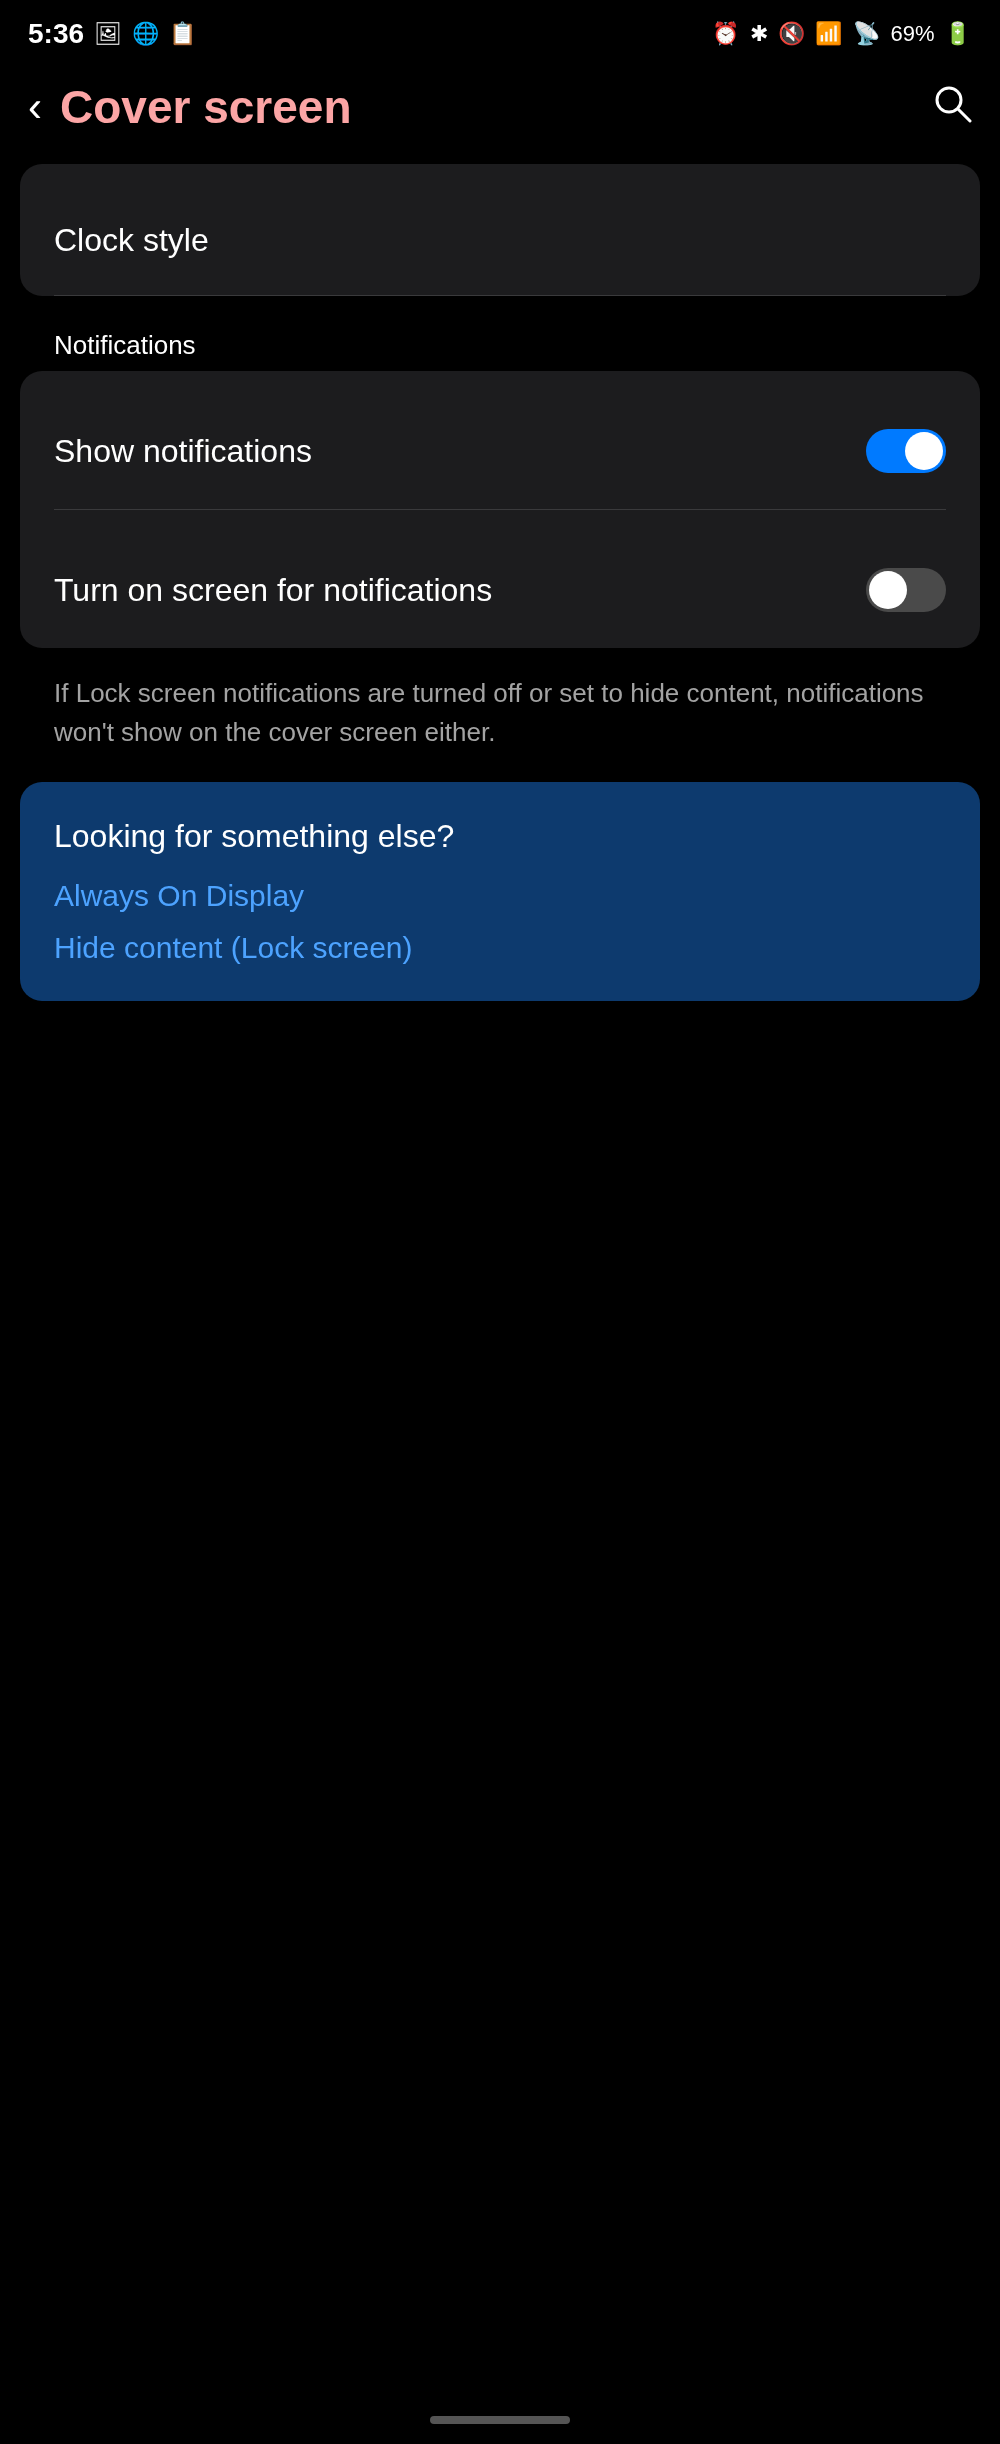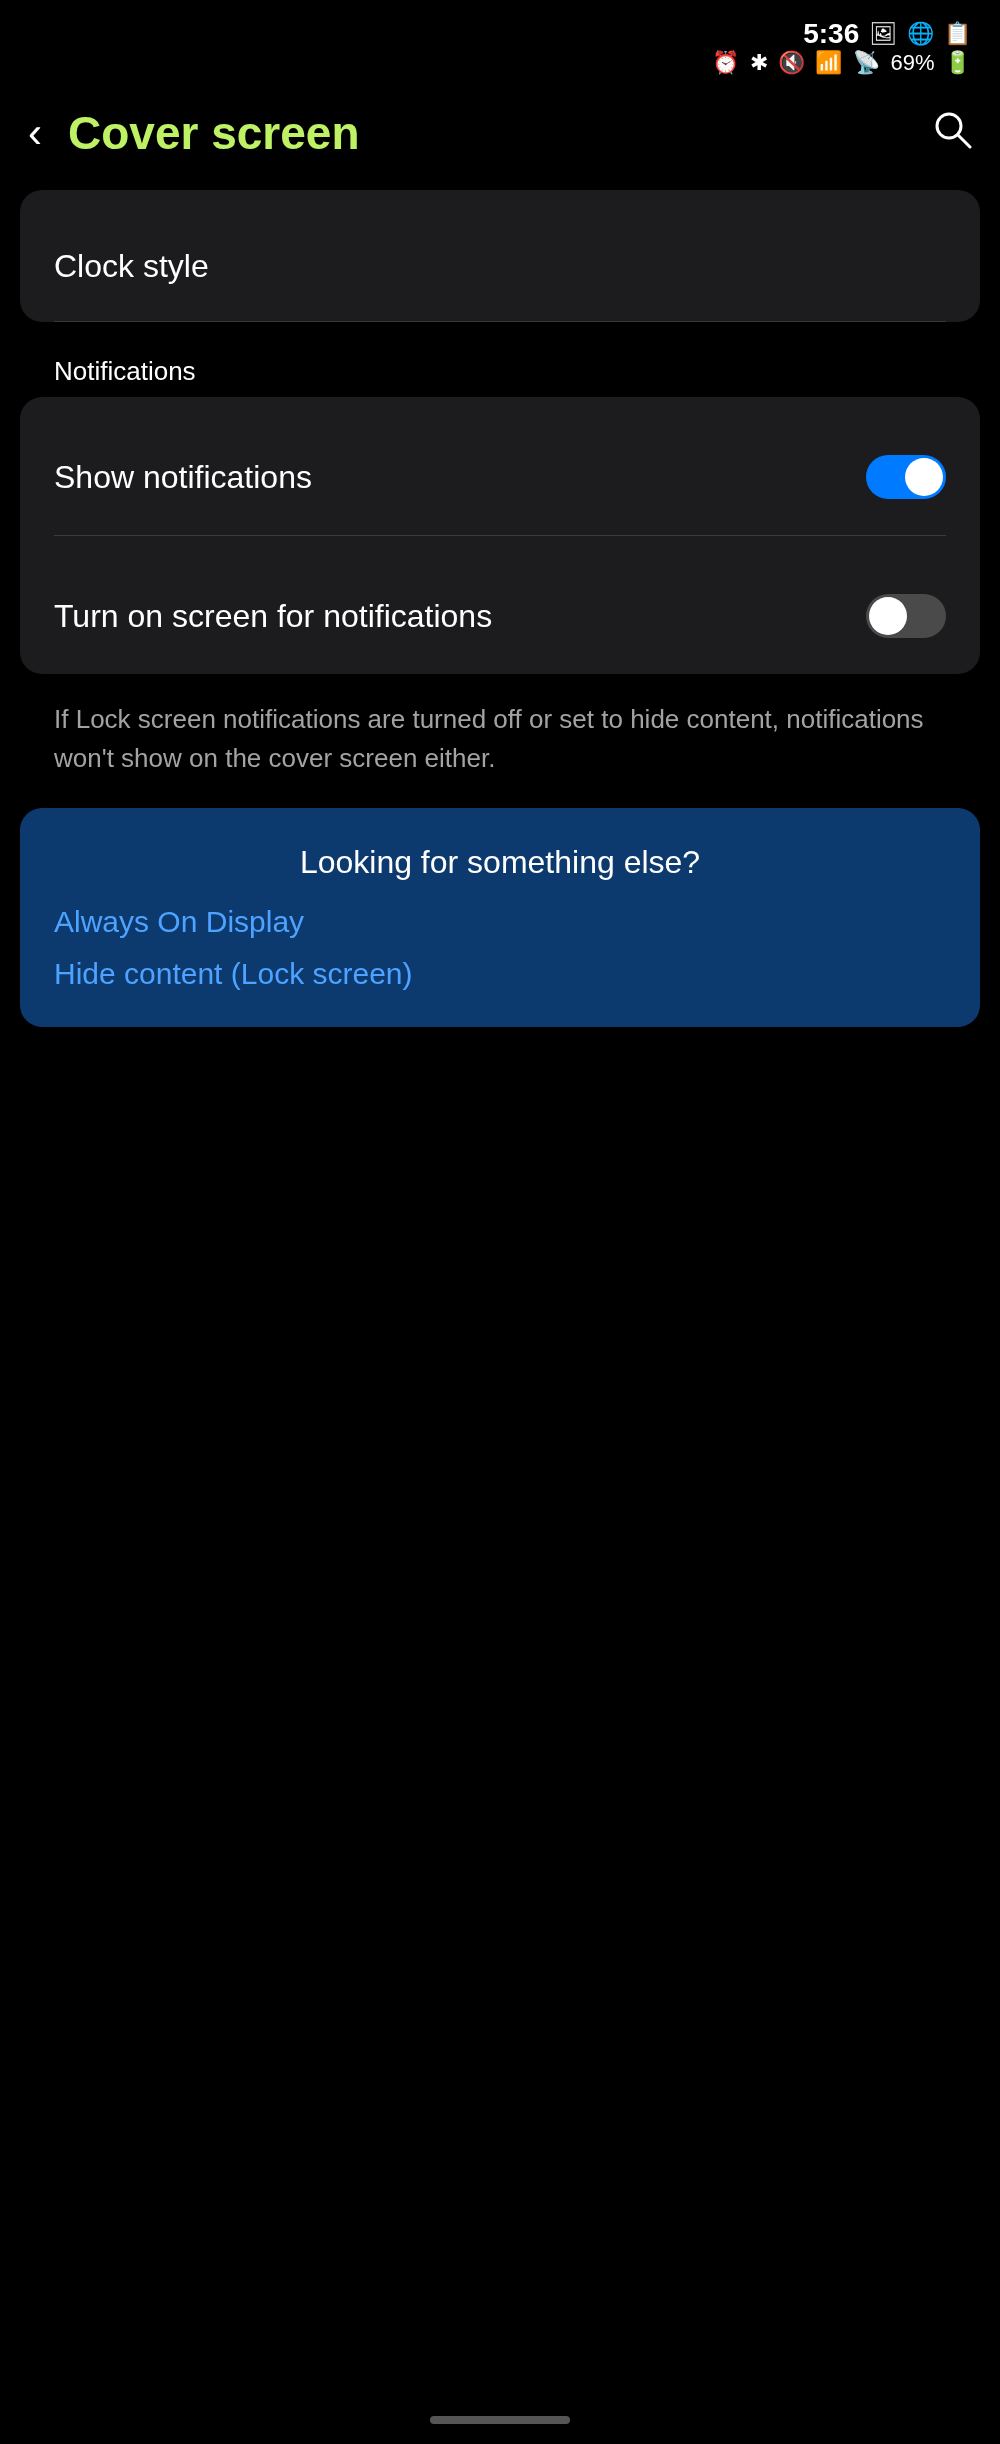--- a/index.html
+++ b/index.html
@@ -15,25 +15,24 @@
       width: 1000px;
       min-height: 2444px;
       position: relative;
       overflow-x: hidden;
     }
 
     
     .status-bar {
       display: flex;
       justify-content: space-between;
-      align-items: flex-end;
+      align-items: center;
       padding: 18px 28px 10px 28px;
       font-size: 26px;
       font-weight: 500;
-      flex-direction: column;
     }
 
     .status-left {
       display: flex;
       align-items: center;
       gap: 10px;
     }
 
     .status-right {
       display: flex;
@@ -69,22 +68,21 @@
       font-size: 42px;
       color: #ffffff;
       cursor: pointer;
       font-weight: 300;
       line-height: 1;
     }
 
     .page-title {
       font-size: 46px;
       font-weight: 700;
-      color: #bef264;
-      margin-left: 8px;
+      color: #fca5a5;
     }
 
     .search-button {
       font-size: 38px;
       color: #ffffff;
       cursor: pointer;
     }
 
     
     .content {
@@ -178,21 +176,20 @@
       border-radius: 22px;
       padding: 36px 34px;
       margin-bottom: 16px;
     }
 
     .suggestion-title {
       font-size: 32px;
       color: #ffffff;
       font-weight: 500;
       margin-bottom: 24px;
-      text-align: center;
     }
 
     .suggestion-link {
       font-size: 30px;
       color: #4da3ff;
       margin-bottom: 18px;
       cursor: pointer;
       display: block;
     }
 

